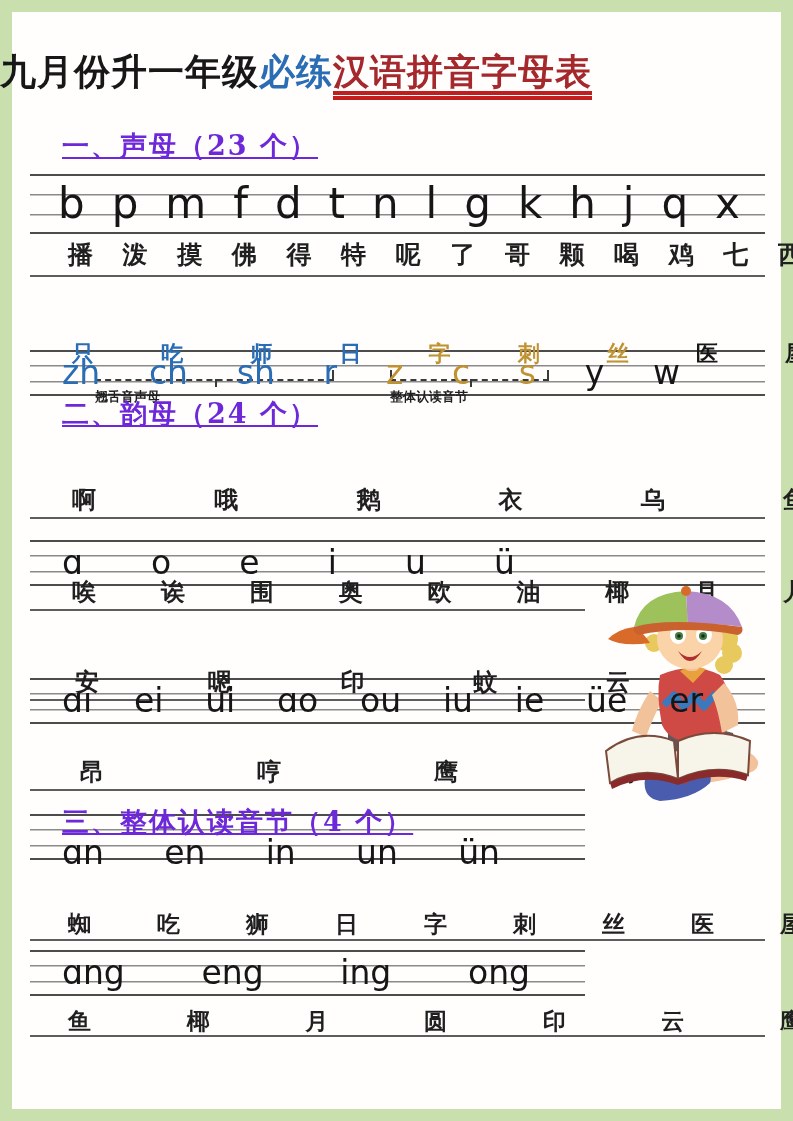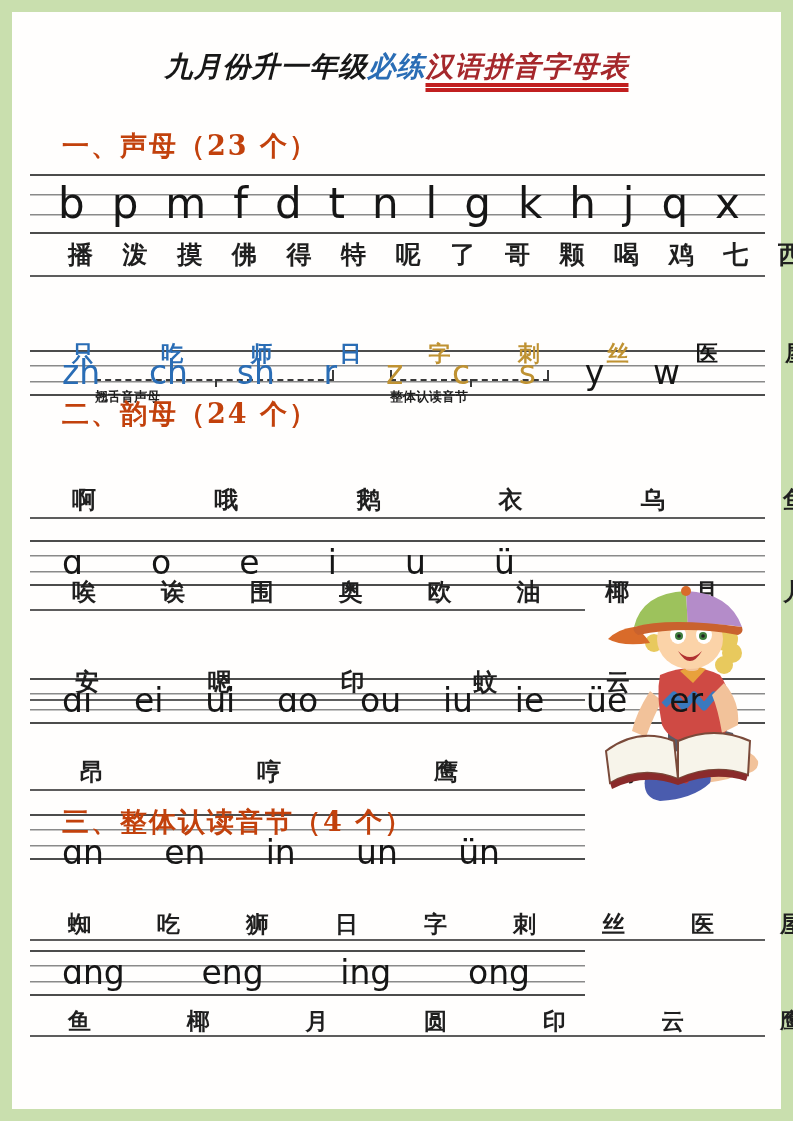--- a/index.html
+++ b/index.html
@@ -4,27 +4,27 @@
 <style>
   html,body{margin:0;padding:0;}
   body{
     width:793px;height:1121px;position:relative;overflow:hidden;
     background:#c9dfae;
     font-family:"Liberation Sans",sans-serif;
   }
   .sheet{position:absolute;left:12px;top:12px;right:12px;bottom:12px;background:#fffefd;}
   .abs{position:absolute;}
 
-  .title{left:0;right:0;top:48px;text-align:center;font-size:28px;font-weight:bold;
-    font-family:"DejaVu Serif","Liberation Serif",serif;color:#171717;letter-spacing:1px;font-style:italic;}
+  .title{left:0;right:0;top:48px;text-align:left;font-size:36px;font-weight:bold;
+    font-family:"DejaVu Serif","Liberation Serif",serif;color:#171717;letter-spacing:1px;}
   .t-blue{color:#2a6db5;}
   .t-red{color:#a5282c;text-decoration:underline double #c11f1f;text-decoration-thickness:4px;text-underline-offset:7px;}
 
-  .heading{font-size:27px;font-weight:bold;color:#c2410c;
-    font-family:"DejaVu Serif","Liberation Serif",serif;letter-spacing:2px;}
+  .heading{font-size:27px;font-weight:bold;color:#6d28d9;
+    font-family:"DejaVu Serif","Liberation Serif",serif;letter-spacing:2px;text-decoration:underline;}
 
   
   .staff{position:relative;
     background-repeat:no-repeat;
     background-image:linear-gradient(#4c4c4c,#4c4c4c),linear-gradient(#8a8a8a,#8a8a8a),
                      linear-gradient(#8a8a8a,#8a8a8a),linear-gradient(#4c4c4c,#4c4c4c);}
   .staff-big{height:60px;
     background-size:100% 2px,100% 1.5px,100% 1.5px,100% 2px;
     background-position:0 0,0 20px,0 40px,0 58px;}
   .staff-mid{height:46px;

